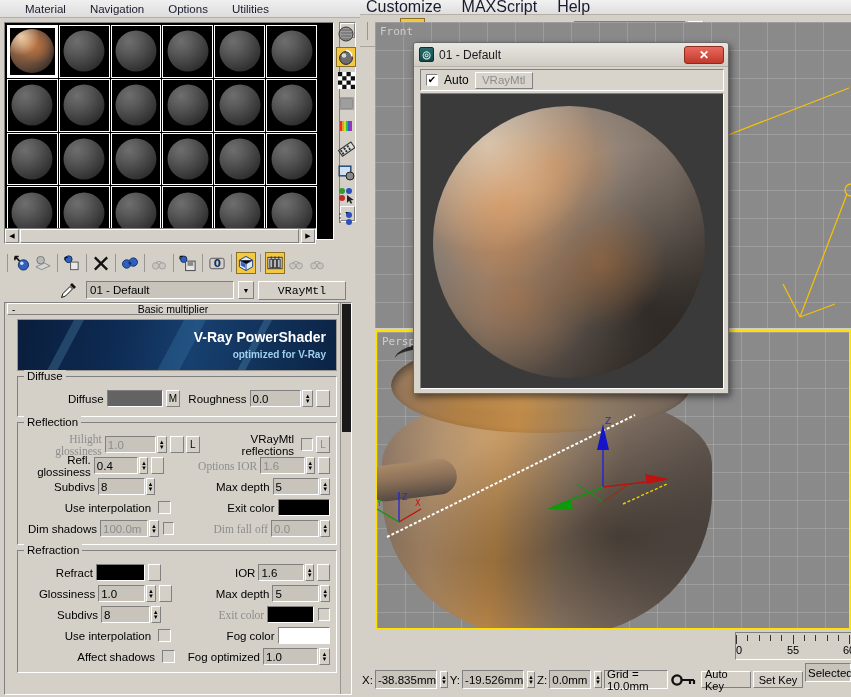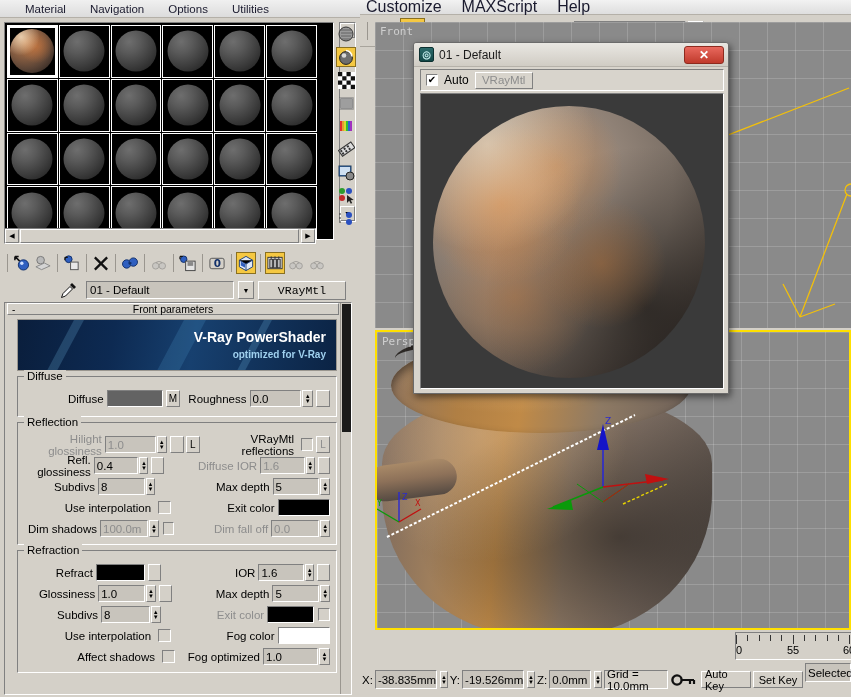--- a/index.html
+++ b/index.html
@@ -94,21 +94,21 @@
     background:#f0a32a;border-radius:50% 50% 0 0;}
   #vray-t1 { position:absolute; right:10px; top:9px; color:#fff; font-size:14px; font-weight:bold;}
   #vray-t2 { position:absolute; right:10px; top:29px; color:#9fd0ee; font-size:10px; font-weight:bold;}
 
   .group { margin:5px 0 0 10px; width:320px; border:1px solid;
            border-color:#808080 #fff #fff #808080; position:relative; padding:12px 6px 6px 6px;}
   .group > .glabel { position:absolute; left:6px; top:-7px; background:#d4d0c8; padding:0 3px;
                      font-size:11.5px; color:#000; }
   .row { display:flex; align-items:center; height:19px; margin-bottom:2px; }
   .lbl { text-align:right; font-size:11.5px; color:#000; padding-right:3px; }
-  .lbl.dim { color:#8d8d8d; }
+  .lbl.dim { color:#8d8d8d;font-family:Liberation Serif, serif; }
   .spin { width:55px; height:17px; background:#c8c4bc; border:1px solid;
           border-color:#808080 #fff #fff #808080; font-size:11.5px; padding:0 2px; color:#000;
           display:flex; align-items:center; }
   .spin.dim { color:#8d8d8d; }
   .arrows { width:11px; height:17px; background:#d4d0c8; border:1px solid;
             border-color:#ffffff #808080 #808080 #ffffff; display:flex; flex-direction:column;
             align-items:center; justify-content:center; line-height:5px; font-size:6px; margin-left:1px;}
   .swatch { height:17px; border:1px solid; border-color:#808080 #fff #fff #808080; }
   .mbtn { width:15px; height:17px; background:#d4d0c8; border:1px solid;
           border-color:#ffffff #808080 #808080 #ffffff; font-size:10px;
@@ -686,21 +686,21 @@
     </div>
     <div id="mat-name">01 - Default</div>
     <div id="mat-name-drop">▼</div>
     <div id="mat-type">VRayMtl</div>
   </div>
 
   <div id="rollout">
     <div id="roll-inner">
       <div class="roll-head">
         <span class="minus">-</span>
-        <span>Front parameters</span>
+        <span>Basic multiplier</span>
       </div>
 
       <div id="vray-banner">
         <div class="vb-streak" style="left:40px;top:-10px;width:10px;height:80px"></div>
         <div class="vb-streak" style="left:150px;top:-10px;width:22px;height:80px;background:rgba(90,170,220,.18)"></div>
         <div class="vb-streak" style="left:230px;top:-10px;width:8px;height:80px"></div>
         <div id="vray-t1">V-Ray PowerShader</div>
         <div id="vray-t2">optimized for V-Ray</div>
       </div>
 
@@ -736,21 +736,21 @@
           <div class="mbtn dim">L</div>
         </div>
         <div class="row">
           <span class="lbl" style="width:88px">Refl. glossiness</span>
           <div class="spin">0.4</div>
           <div class="arrows">
               <span>▲</span>
               <span>▼</span>
             </div>
           <div class="mbtn"></div>
-          <span class="lbl dim" style="width:122px">Diffuse IOR</span>
+          <span class="lbl dim" style="width:122px">Options IOR</span>
           <div class="spin dim">1.6</div>
           <div class="arrows">
               <span>▲</span>
               <span>▼</span>
             </div>
           <div class="mbtn"></div>
         </div>
         <div class="row">
           <span class="lbl" style="width:88px">Subdivs</span>
           <div class="spin">8</div>

